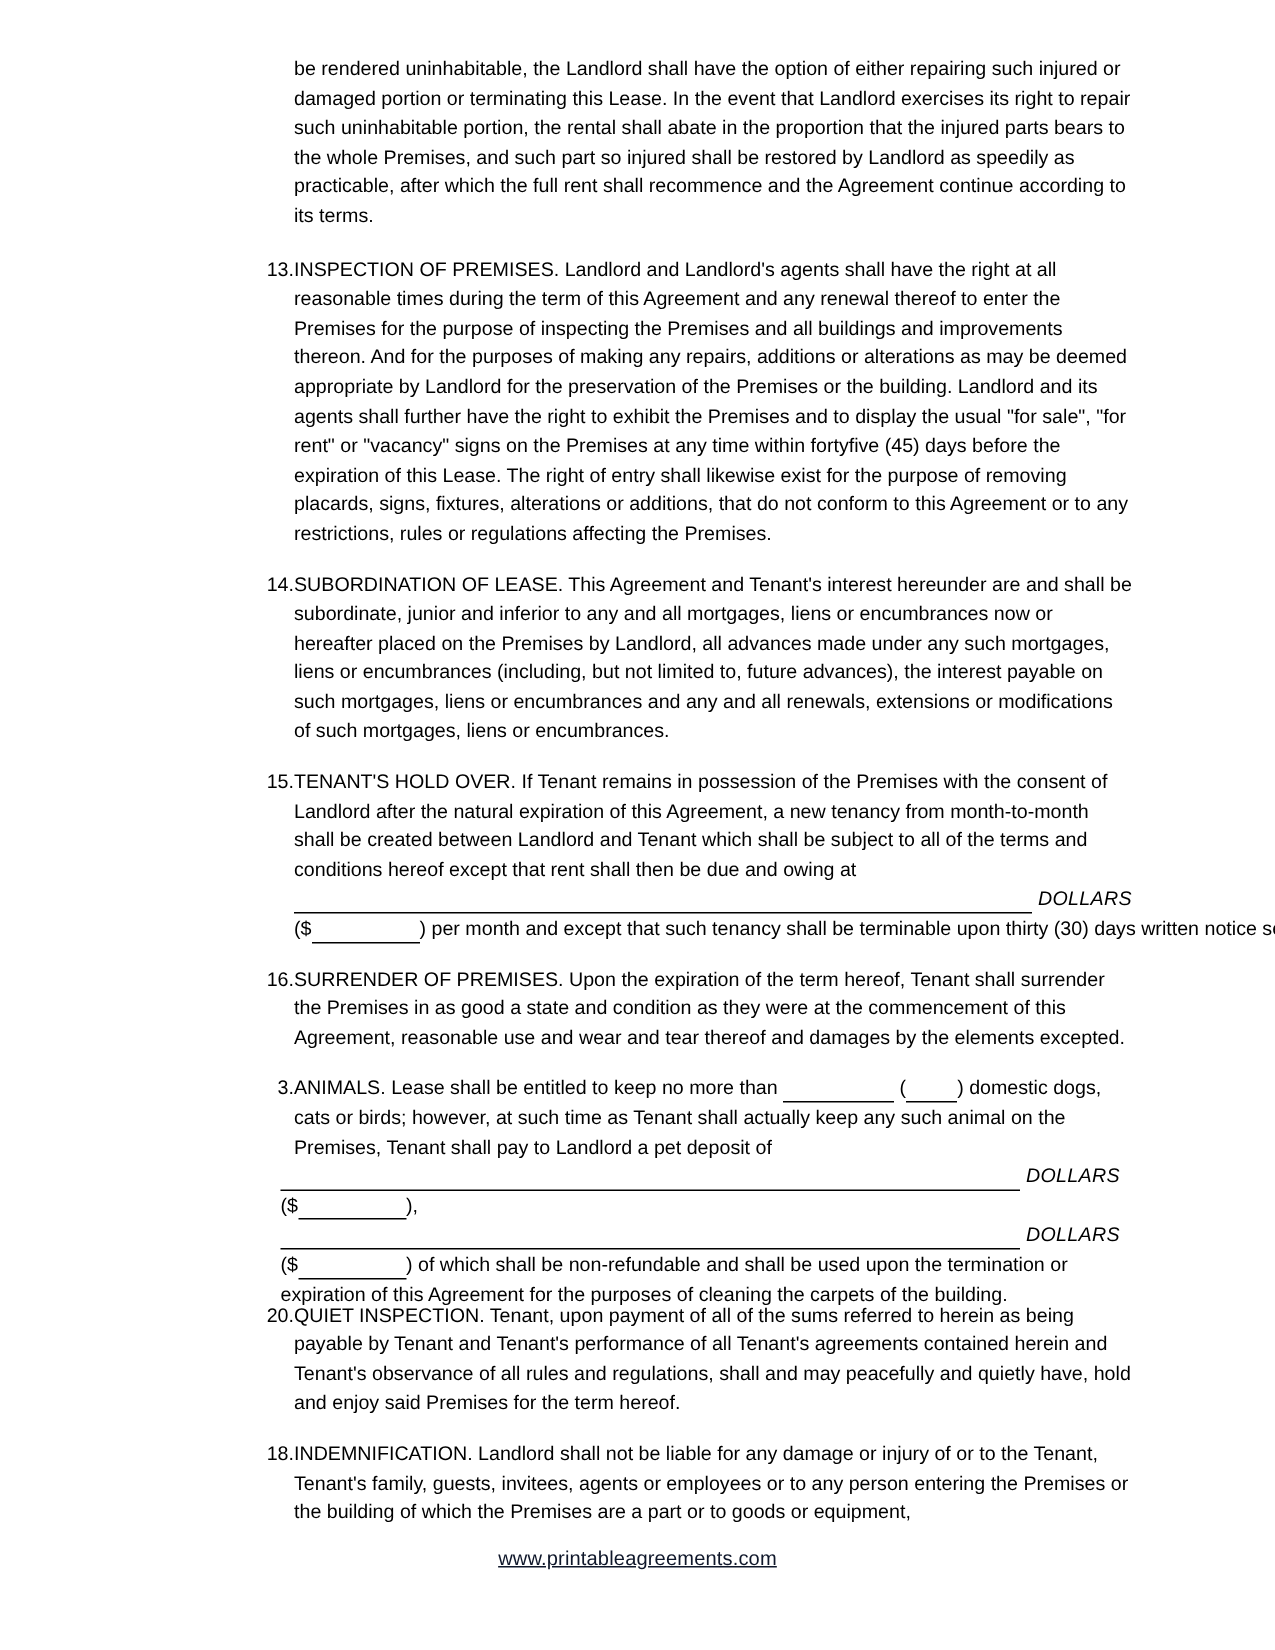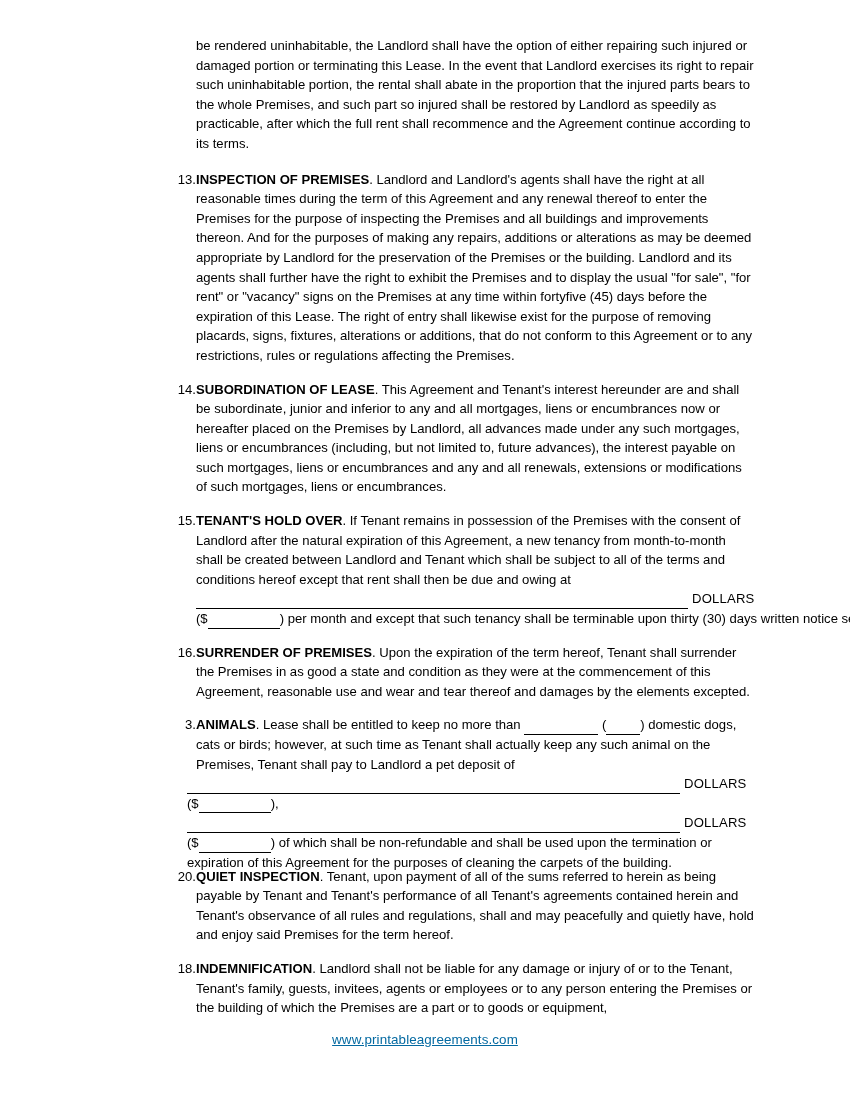--- a/index.html
+++ b/index.html
@@ -51,41 +51,42 @@
     top: 0;
     width: 20px;
     font-size: 13.1px;
     line-height: 19.6px;
     text-align: right;
   }
   .para .body {
     display: block;
   }
   .heading {
-    font-weight: bold;
+    font-weight: normal;
   }
 
   
   .rule-row {
     position: relative;
     height: 19.6px;
     line-height: 19.6px;
     white-space: nowrap;
   }
   .rule-row .rule {
     display: inline-block;
     vertical-align: bottom;
     border-bottom: 1.3px solid #000;
     height: 15px;
   }
   .rule-row .dollars {
     display: inline-block;
     vertical-align: bottom;
     padding-left: 4px;
     letter-spacing: 0.2px;
+    font-style: italic;
   }
   
   .blank {
     display: inline-block;
     border-bottom: 1.3px solid #000;
     height: 13px;
     vertical-align: bottom;
   }
   .blank.w-med  { width: 74px; }
   .blank.w-sm   { width: 34px; }
@@ -100,21 +101,21 @@
   .footer {
     position: absolute;
     left: 0;
     top: 1030px;
     width: 850px;
     text-align: center;
   }
   .footer a,
   .footer .link {
     font-size: 13.4px;
-    color: #0369a1;
+    color: #0f172a;
     text-decoration: underline;
     letter-spacing: 0.1px;
   }
 </style>
 </head>
 <body>
 
 <div class="page">
 
   <div class="content">

